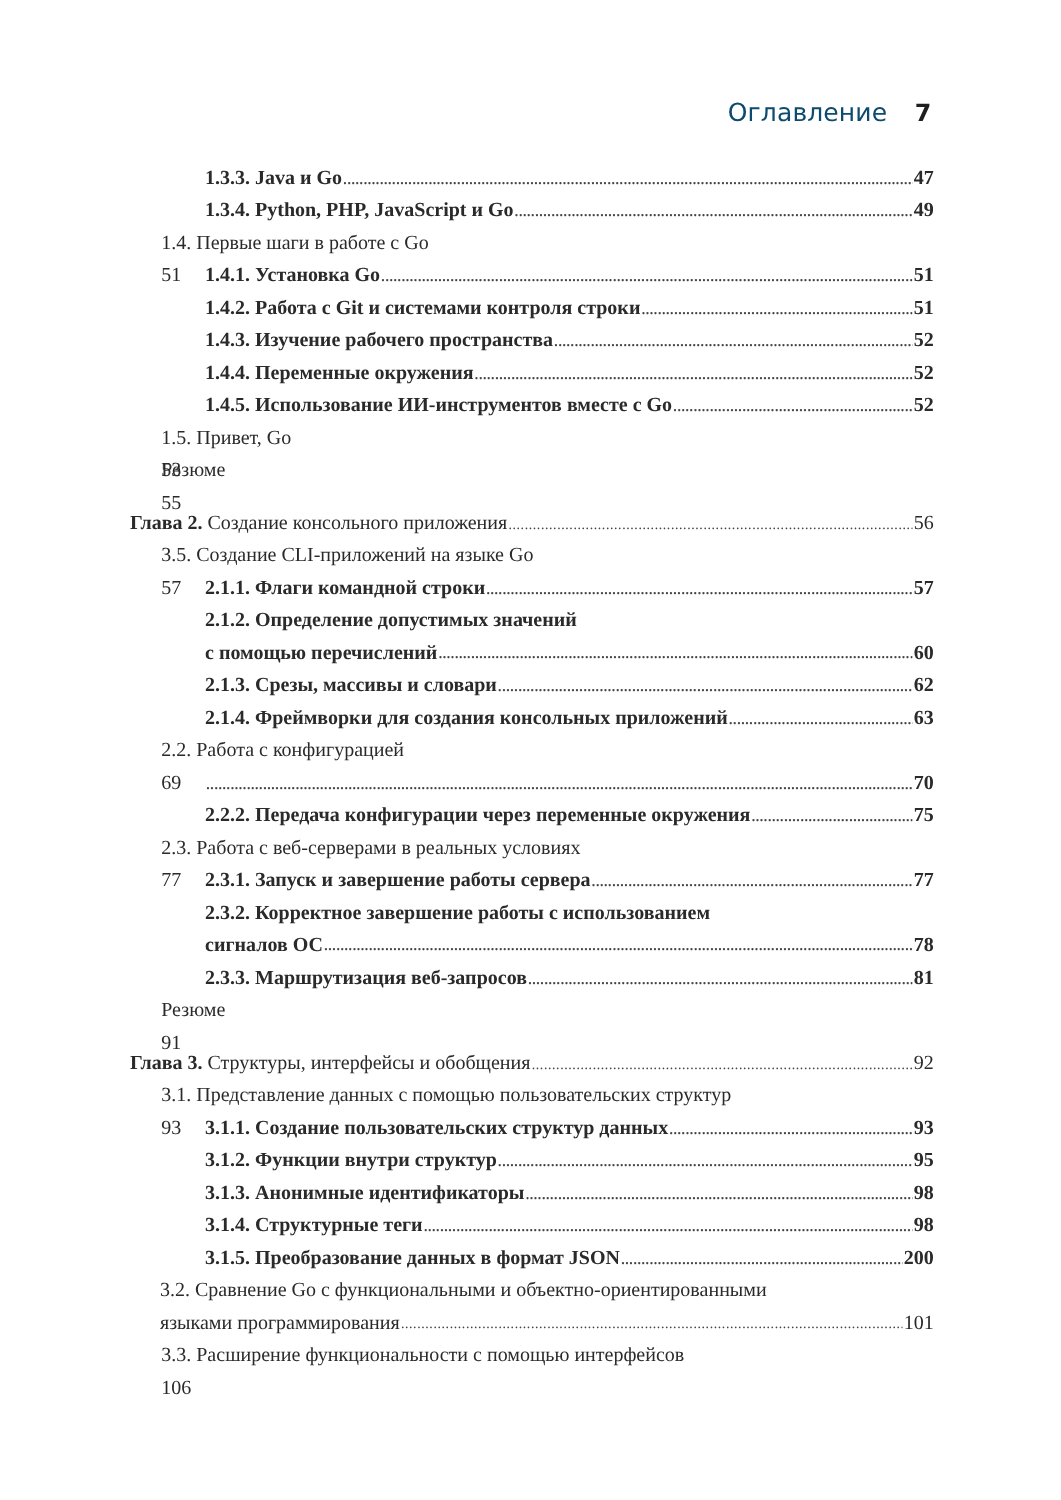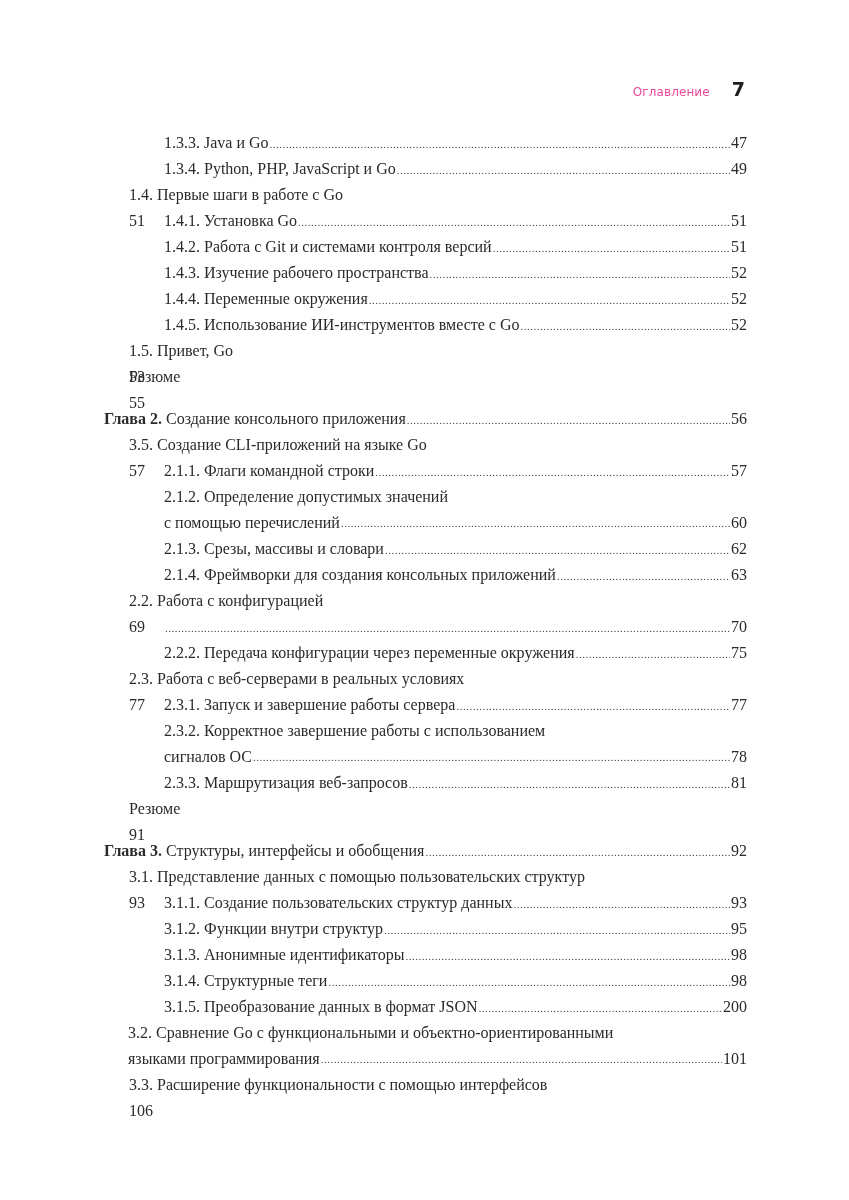--- a/index.html
+++ b/index.html
@@ -1,28 +1,28 @@
 <!DOCTYPE html>
 <html><head>
 <meta charset="utf-8">
 <style>
   html, body { margin: 0; padding: 0; background: #ffffff; }
   body { width: 849px; height: 1200px; position: relative; overflow: hidden; color: #2a2a2a; }
   .header { position: absolute; top: 78px; right: 104px; display: flex; align-items: baseline; }
-  .header-title { font-family: "DejaVu Sans", sans-serif; font-size: 12px; color: #ec4899; letter-spacing: 0.1px; }
+  .header-title { font-family: "DejaVu Sans", sans-serif; font-size: 20px; color: #0c4a6e; letter-spacing: 0.1px; }
   .header-page { font-family: "DejaVu Sans", sans-serif; font-weight: bold; font-size: 19px; color: #1f1f1f; margin-left: 22px; }
   .toc { position: absolute; top: 130px; left: 104px; width: 643px;
          font-family: "Liberation Serif", serif; font-size: 16px; color: #2a2a2a; }
   .entry { display: flex; align-items: baseline; height: 26px; line-height: 26px; }
   .entry.multi { display: block; height: auto; }
   .entry.multi .line1 { height: 26px; line-height: 26px; }
   .entry.multi .line2 { display: flex; align-items: flex-start; height: 26px; line-height: 26px; }
   .lvl0 { padding-left: 0; }
   .lvl1 { padding-left: 24px; flex-direction: column; }
-  .lvl2 { padding-left: 60px; }
+  .lvl2 { padding-left: 60px; font-weight: bold; }
   .title { white-space: nowrap; }
   .title b { font-weight: bold; }
   .dots { flex: 1; overflow: hidden; white-space: nowrap; margin: 0 1px; letter-spacing: 0.5px; color: #444; font-size: 11px; }
   .dots::after { content: "...................................................................................................................................................................................................................................................................."; }
   .page { white-space: nowrap; text-align: right; }
   .gap { height: 16px; }
 </style>
 </head>
 <body>
 
@@ -47,21 +47,21 @@
     <span class="title">1.4. Первые шаги в работе с Go</span>
     <span class="dots"></span>
     <span class="page">51</span>
   </div>
   <div class="entry lvl2">
     <span class="title">1.4.1. Установка Go</span>
     <span class="dots"></span>
     <span class="page">51</span>
   </div>
   <div class="entry lvl2">
-    <span class="title">1.4.2. Работа с Git и системами контроля версий</span>
+    <span class="title">1.4.2. Работа с Git и системами контроля строки</span>
     <span class="dots"></span>
     <span class="page">51</span>
   </div>
   <div class="entry lvl2">
     <span class="title">1.4.3. Изучение рабочего пространства</span>
     <span class="dots"></span>
     <span class="page">52</span>
   </div>
   <div class="entry lvl2">
     <span class="title">1.4.4. Переменные окружения</span>

